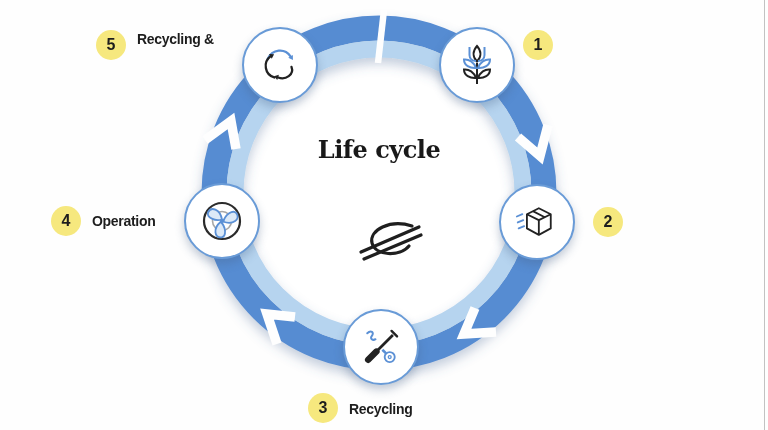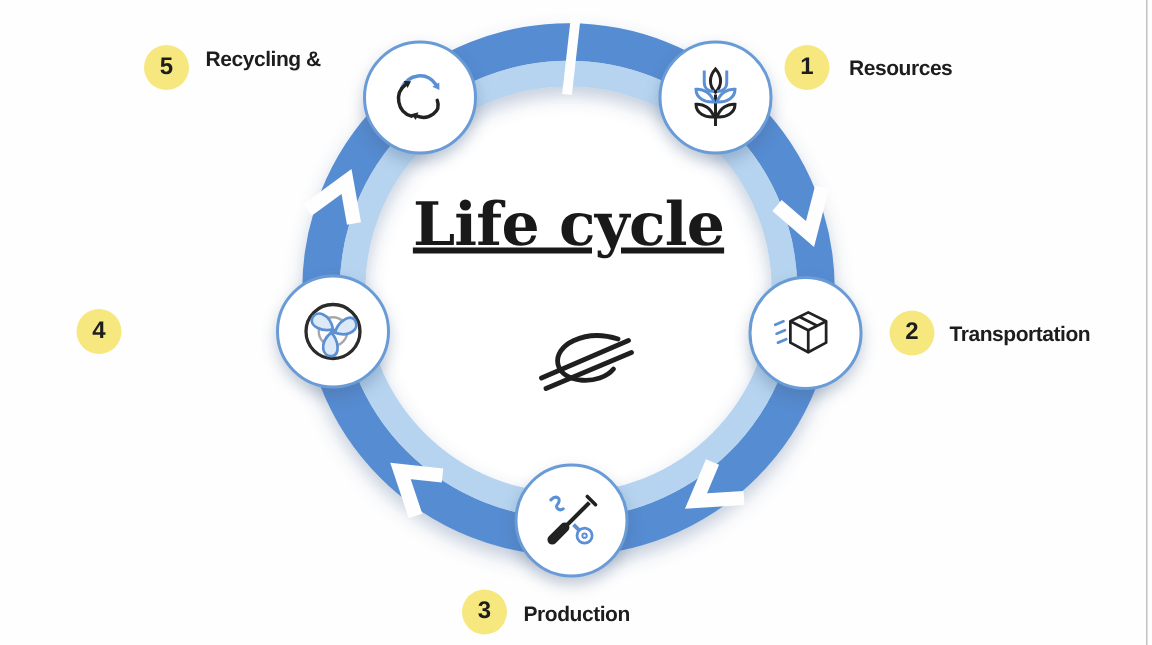--- a/index.html
+++ b/index.html
@@ -1,21 +1,21 @@
 <!DOCTYPE html>
 <html><head>
 <meta charset="utf-8">
 <style>
   html,body{margin:0;padding:0;background:#ffffff;}
   .stage-wrap{position:relative;width:768px;height:430px;background:#fefefe;overflow:hidden;
     font-family:"Liberation Sans",sans-serif;}
   .ring-svg{position:absolute;left:0;top:0;}
   .center-title{position:absolute;left:179px;top:131px;width:400px;text-align:center;
     font-family:"DejaVu Serif","Liberation Serif",serif;font-weight:700;color:#191919;
-    font-size:40px;line-height:37px;letter-spacing:-0.5px;text-decoration:underline;}
+    font-size:24px;line-height:37px;letter-spacing:-0.5px;}
   .node{position:absolute;width:72px;height:72px;border-radius:50%;background:#ffffff;
     border:2px solid #699bd7;box-shadow:0 5px 10px rgba(70,95,135,.32);
     display:flex;align-items:center;justify-content:center;}
   .badge{position:absolute;width:30px;height:30px;border-radius:50%;background:#f6e87e;
     color:#1d1d1d;font-weight:700;font-size:16px;line-height:30px;text-align:center;}
   .stage-label{position:absolute;color:#1d1d1d;font-weight:700;font-size:14px;
     line-height:22px;letter-spacing:-0.3px;white-space:nowrap;}
   .stage-label.two-line{line-height:21px;}
   .edge-line{position:absolute;left:764px;top:0;width:1px;height:430px;background:#c2c2c2;}
 </style>
@@ -122,21 +122,20 @@
       <polygon points="-6.3,11.7 -2.85,15.7 -1.15,10.3" fill="#222"></polygon>
     </svg>
   </div>
 
   <div class="badge" style="left:523px;top:30px;">1</div>
   <div class="badge" style="left:593px;top:207px;">2</div>
   <div class="badge" style="left:308px;top:393px;">3</div>
   <div class="badge" style="left:51px;top:206px;">4</div>
   <div class="badge" style="left:96px;top:30px;">5</div>
 
-  <div class="stage-label" style="left:566px;top:34px;">Resources</div>
-  <div class="stage-label" style="left:633px;top:211px;">Transportation</div>
-  <div class="stage-label" style="left:349px;top:398px;">Production</div>
+  <div class="stage-label" style="left:349px;top:398px;">Recycling</div>
+  <div class="stage-label" style="left:92px;top:210px;">Operation</div>
   <div class="stage-label two-line" style="left:137px;top:29px;">
     <div>Recycling &amp;</div>
   </div>
 
   <div class="edge-line"></div>
 </div>
 
 </body></html>

